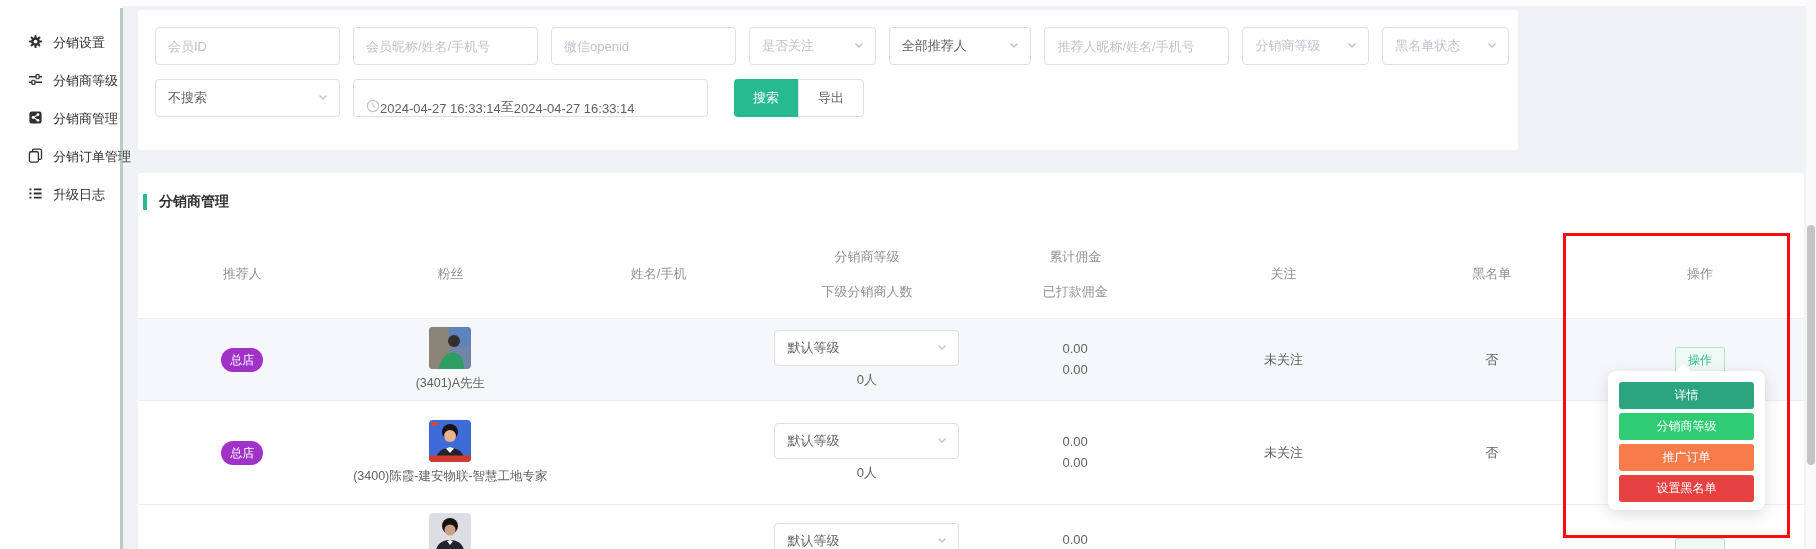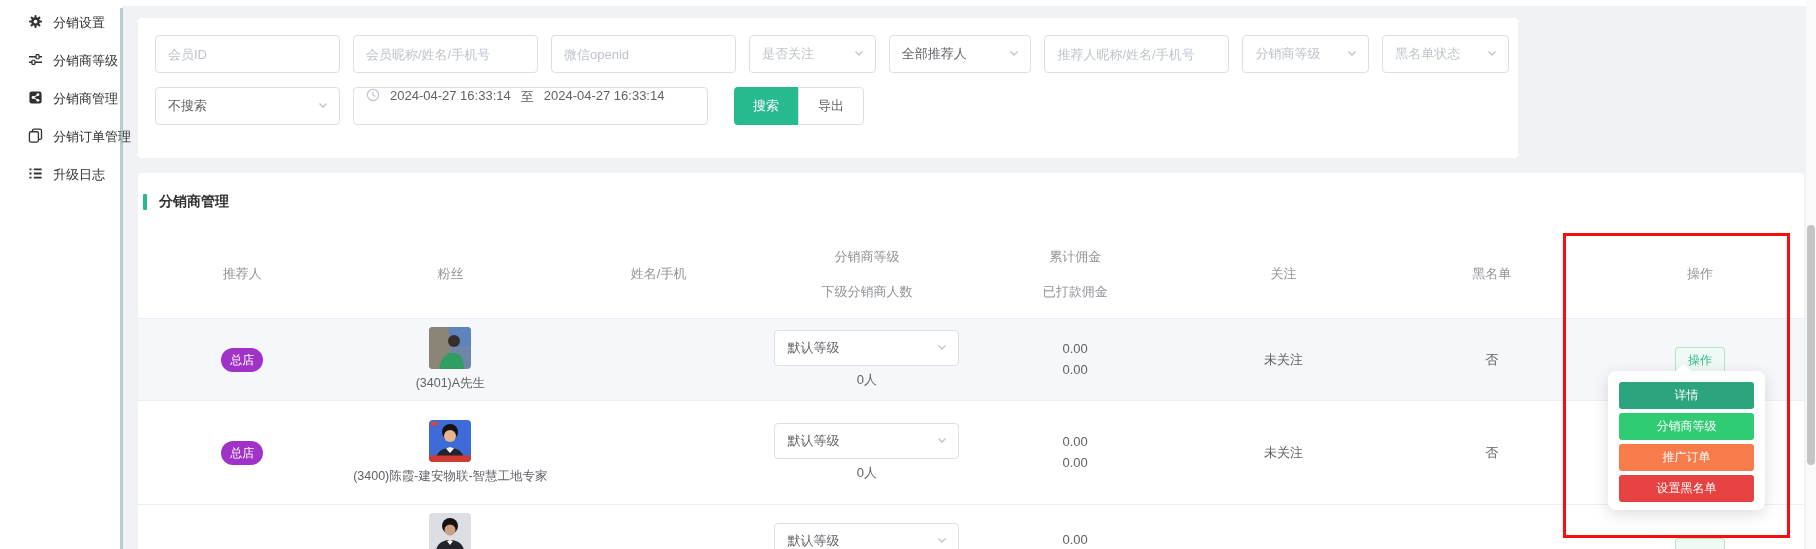--- a/index.html
+++ b/index.html
@@ -13,44 +13,44 @@
   .workspace { position:absolute; left:122px; top:6px; right:0; bottom:0; background:#f0f2f5; }
 
   
   .sidebar {
     position:absolute; left:0; top:0; width:121px; height:549px;
     background:#fff; border-top-right-radius:10px; z-index:5;
   }
   .side-edge { position:absolute; left:120px; top:8px; width:3px; height:541px; background:#7da699; opacity:.55; z-index:6; }
   .menu { padding-top:14px; }
   .menu-item {
-    display:flex; align-items:flex-start; gap:10px;
+    display:flex; align-items:flex-end; gap:10px;
     height:38px; padding-left:28px; cursor:pointer;
     color:#303133; font-size:13px; white-space:nowrap;
   }
   .menu-item svg { flex:0 0 auto; }
 
   
   .card { position:absolute; background:#fff; border-radius:4px; }
-  .filter-card { left:138px; top:18px; width:1380px; height:140px; padding:17px 9px 0 17px; }
+  .filter-card { left:138px; top:10px; width:1380px; height:140px; padding:17px 9px 0 17px; }
   .table-card  { left:138px; top:173px; width:1666px; height:420px; }
 
   .filter-row { display:flex; gap:13px; align-items:center; }
   .filter-row + .filter-row { margin-top:14px; }
   .ctl {
     height:38px; border:1px solid #dcdfe6; border-radius:4px; background:#fff;
     font-size:13px; color:#606266;
   }
   input.ctl { padding:0 12px; outline:none; width:185px; font-family:inherit; }
   input.ctl::placeholder { color:#bfc4cc; }
   .sel { display:flex; align-items:center; justify-content:space-between; padding:0 10px 0 12px; width:185px; cursor:pointer; }
   .sel .sel-text { overflow:hidden; white-space:nowrap; }
   .sel.placeholder .sel-text { color:#bfc4cc; }
   .sel.wide { width:210px; }
-  .date-range { display:flex; align-items:flex-start; gap:10px; width:355px; padding:0 12px; cursor:text; }
+  .date-range { display:flex; align-items:flex-end; width:355px; padding:0 12px; cursor:text; }
   .date-range .sep { color:#606266; }
 
   .btn-group { display:flex; margin-left:13px;align-items:center; }
   .btn { height:38px; padding:0 19px; font-size:13px; cursor:pointer; border:none; font-family:inherit; }
   .btn-search { background:#27ba8f; color:#fff; border-radius:4px 0 0 4px; }
   .btn-export { background:#fff; color:#606266; border:1px solid #dcdfe6; border-radius:0 4px 4px 0; }
 
   
   .section-head { display:flex; align-items:center; padding:20px 0 0 5px; }
   .green-bar { width:4px; height:16px; background:#27ba8f; border-radius:1px; }

